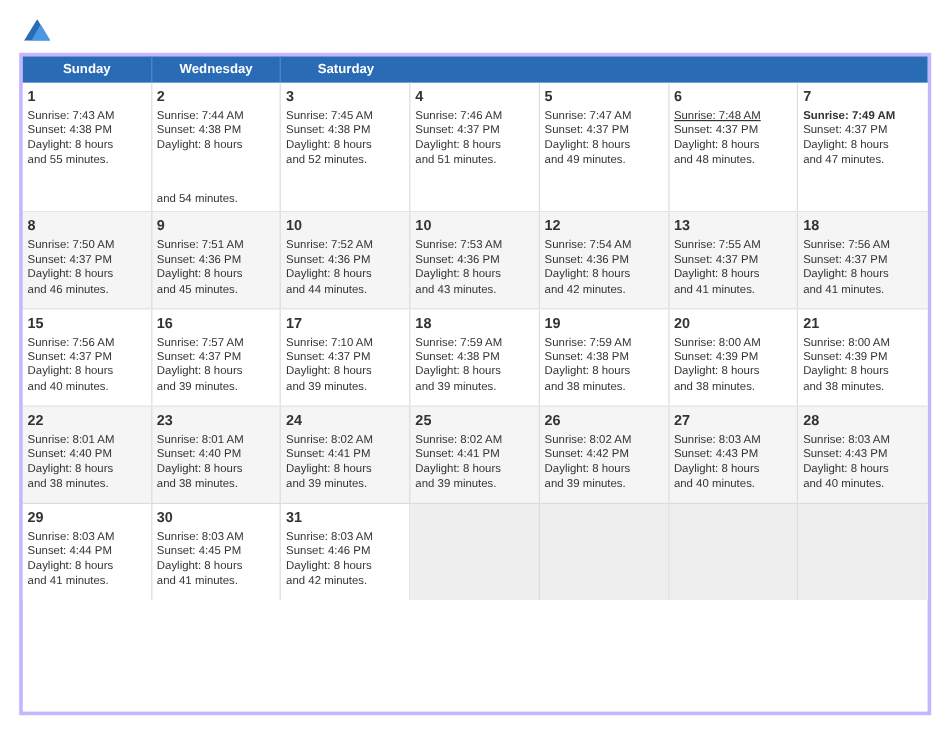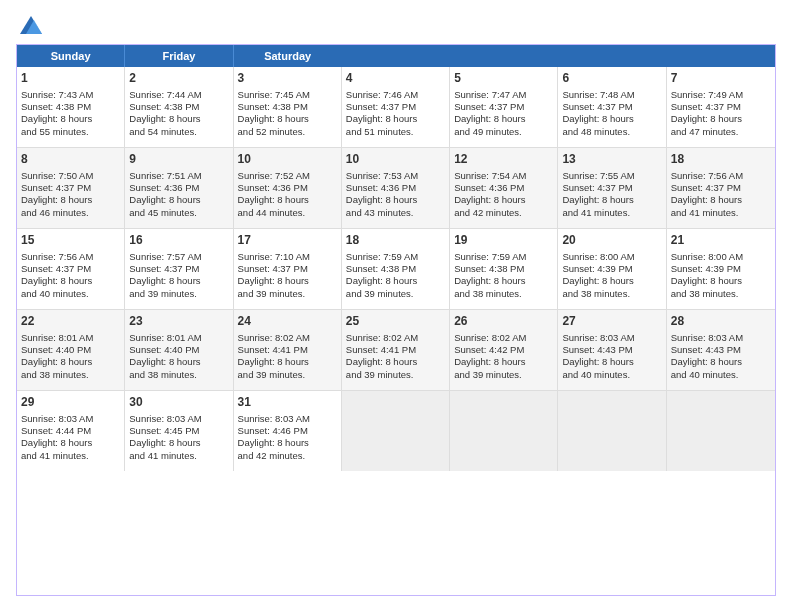--- a/index.html
+++ b/index.html
@@ -55,21 +55,21 @@
       font-size: 28px;
       font-weight: bold;
       color: #333;
     }
     .location-title {
       font-size: 14px;
       color: #555;
     }
     .calendar {
       flex: 1;
-      border: 1px solid #c4b5fd;
+      border: 3px solid #c4b5fd;
     }
     .cal-header {
       display: grid;
       grid-template-columns: repeat(7, 1fr);
       background: #2a6bb5;
     }
     .cal-header-cell {
       color: #fff;
       font-size: 11px;
       font-weight: bold;
@@ -128,38 +128,38 @@
     </div>
     <div class="title-block">
       <div class="month-title"></div>
       <div class="location-title"></div>
     </div>
   </div>
 
   <div class="calendar">
     <div class="cal-header" id="cal-header">
         <div class="cal-header-cell">Sunday</div>
-        <div class="cal-header-cell">Friday</div>
+        <div class="cal-header-cell">Wednesday</div>
         <div class="cal-header-cell">Saturday</div>
       </div>
     <div class="cal-body" id="cal-body">
         <div class="cal-row">
           <div class="cal-cell">
             <span class="day-num">1</span>
             <span style="display: block;">Sunrise: 7:43 AM</span>
             <span style="display: block;">Sunset: 4:38 PM</span>
             <span style="display: block;">Daylight: 8 hours</span>
             <span style="display: block;">and 55 minutes.</span>
           </div>
           <div class="cal-cell">
             <span class="day-num">2</span>
             <span style="display: block;">Sunrise: 7:44 AM</span>
             <span style="display: block;">Sunset: 4:38 PM</span>
             <span style="display: block;">Daylight: 8 hours</span>
-            <span style="display: block;">and 54 minutes.</span>
+            <span style="display: block; margin-top: 32px;">and 54 minutes.</span>
           </div>
           <div class="cal-cell">
             <span class="day-num">3</span>
             <span style="display: block;">Sunrise: 7:45 AM</span>
             <span style="display: block;">Sunset: 4:38 PM</span>
             <span style="display: block;">Daylight: 8 hours</span>
             <span style="display: block;">and 52 minutes.</span>
           </div>
           <div class="cal-cell">
             <span class="day-num">4</span>
@@ -170,28 +170,28 @@
           </div>
           <div class="cal-cell">
             <span class="day-num">5</span>
             <span style="display: block;">Sunrise: 7:47 AM</span>
             <span style="display: block;">Sunset: 4:37 PM</span>
             <span style="display: block;">Daylight: 8 hours</span>
             <span style="display: block;">and 49 minutes.</span>
           </div>
           <div class="cal-cell">
             <span class="day-num">6</span>
-            <span style="display: block;">Sunrise: 7:48 AM</span>
+            <span style="display: block; text-decoration: underline;">Sunrise: 7:48 AM</span>
             <span style="display: block;">Sunset: 4:37 PM</span>
             <span style="display: block;">Daylight: 8 hours</span>
             <span style="display: block;">and 48 minutes.</span>
           </div>
           <div class="cal-cell">
             <span class="day-num">7</span>
-            <span style="display: block;">Sunrise: 7:49 AM</span>
+            <span style="display: block; font-weight: bold;">Sunrise: 7:49 AM</span>
             <span style="display: block;">Sunset: 4:37 PM</span>
             <span style="display: block;">Daylight: 8 hours</span>
             <span style="display: block;">and 47 minutes.</span>
           </div>
         </div>
         <div class="cal-row">
           <div class="cal-cell">
             <span class="day-num">8</span>
             <span style="display: block;">Sunrise: 7:50 AM</span>
             <span style="display: block;">Sunset: 4:37 PM</span>

